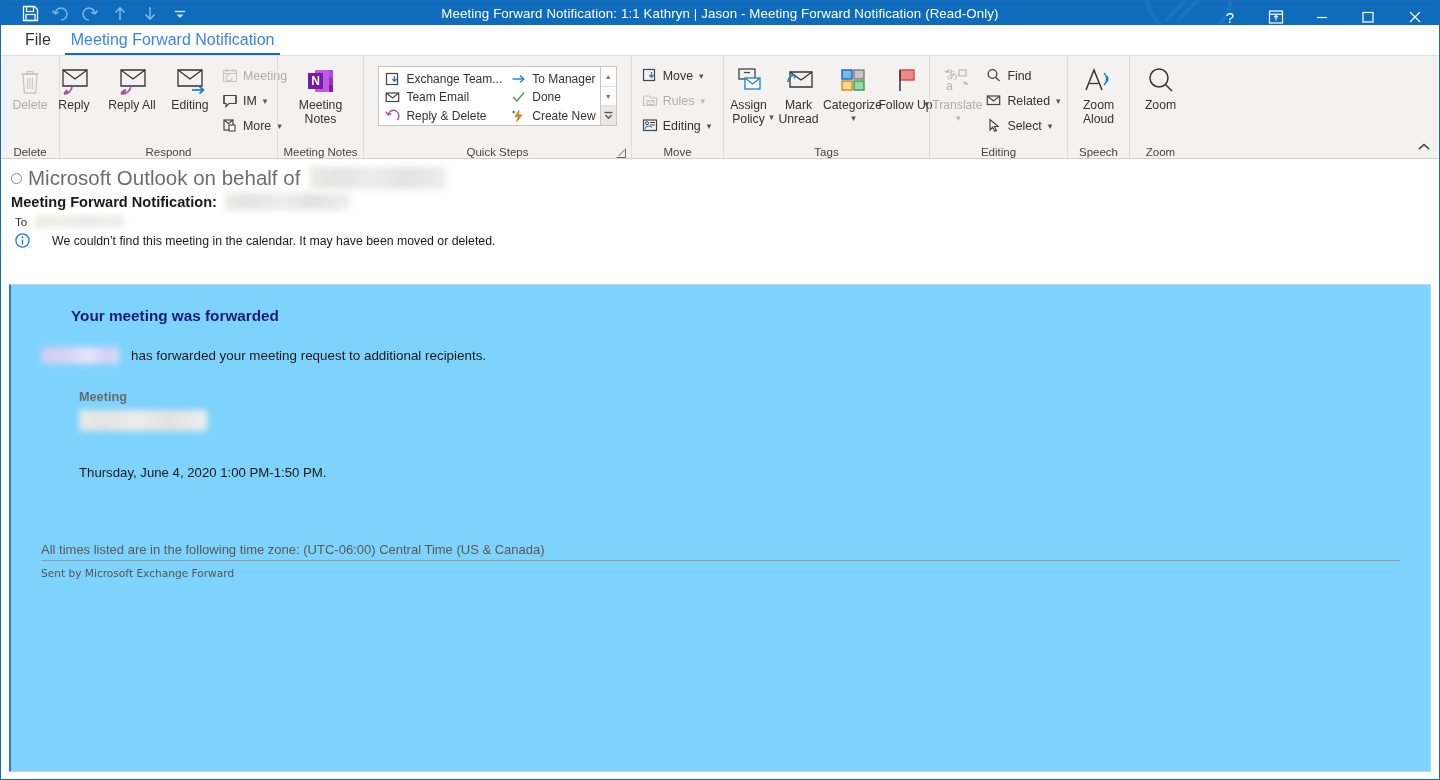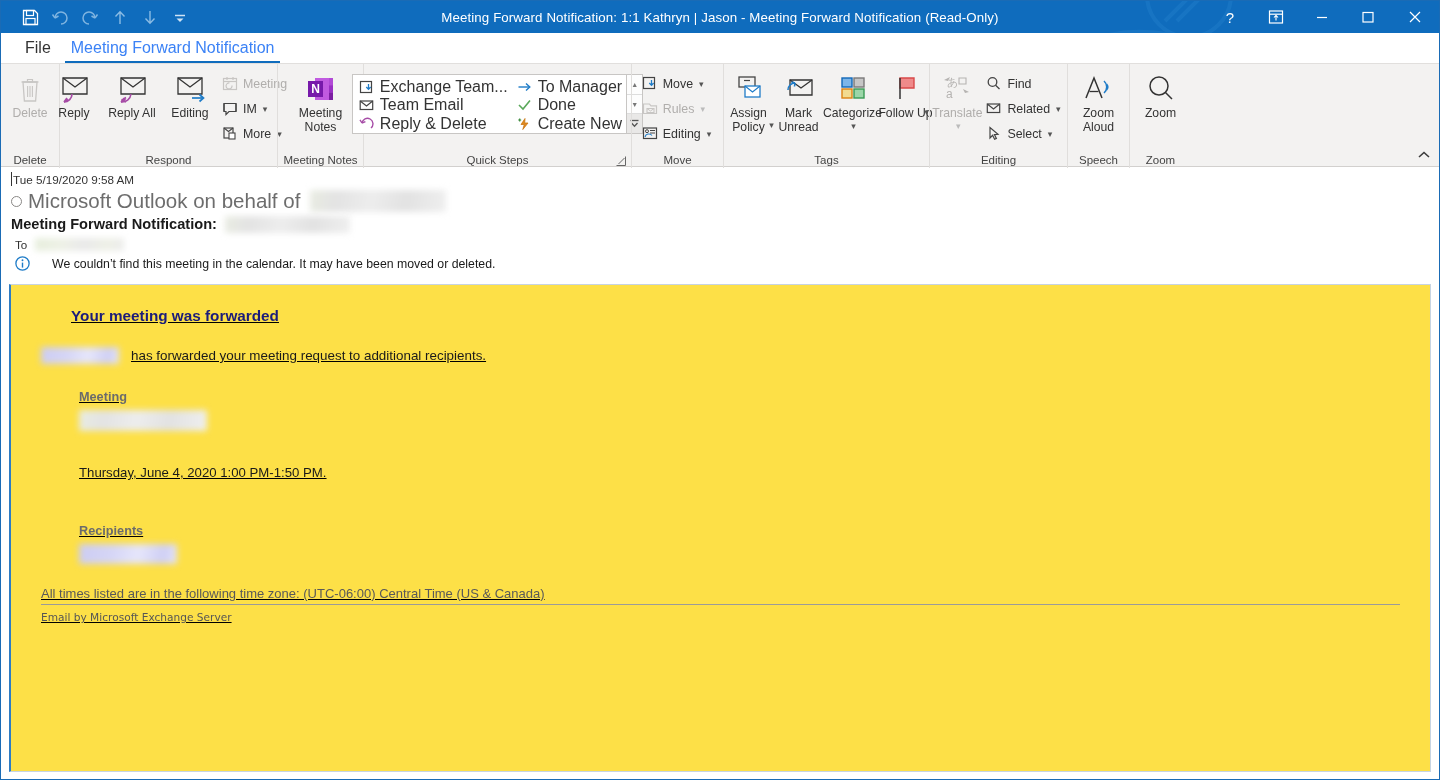--- a/index.html
+++ b/index.html
@@ -8,21 +8,21 @@
     width:1440px; height:780px; overflow:hidden;
     font-family:"Liberation Sans", sans-serif;
     background:#ffffff; color:#000000;
     -webkit-font-smoothing:antialiased;
   }
   #app { position:relative; width:1440px; height:780px; background:#fff;
          border:1px solid #1a6bb5; overflow:hidden; }
 
   
   .titlebar {
-    position:relative; height:32px; background:#0f6cbd; width:100%;
+    position:relative; height:24px; background:#0f6cbd; width:100%;
     display:flex; align-items:center; overflow:hidden;
   }
   .tb-deco { position:absolute; right:140px; top:-46px; width:230px; height:120px;
              pointer-events:none; opacity:.55; }
   .qat { display:flex; align-items:center; gap:0px; padding-left:14px; z-index:2; }
   .qat-btn { width:30px; height:26px; display:flex; align-items:center; justify-content:center; }
   .qat-btn svg { display:block; }
   .tb-title {
     position:absolute; left:0; right:0; text-align:center;
     font-size:13.3px; color:#ffffff; letter-spacing:.1px; z-index:2;
@@ -72,51 +72,51 @@
   .chev { font-size:9px; color:#555; margin-left:2px; }
   .chev.dis { color:#bbb; }
 
   
   .qsbox { display:flex; border:1px solid #c8c6c4; background:#fff; height:60px;
            margin-top:6px; }
   .qsgrid { display:grid; grid-template-columns:auto auto; gap:0 8px;
             padding:3px 4px 0 5px; }
   .qsitem { display:flex; align-items:center; gap:5px; height:18px; }
   .qsitem .qico { width:17px; height:16px; display:flex; align-items:center; justify-content:center; }
-  .qsitem .qlbl { font-size:16px; color:#333; white-space:nowrap; }
+  .qsitem .qlbl { font-size:12px; color:#333; white-space:nowrap; }
   .qsscroll { width:16px; border-left:1px solid #c8c6c4; display:flex; flex-direction:column; }
   .qsarrow { flex:1; display:flex; align-items:center; justify-content:center;
              font-size:7px; color:#777; border-bottom:1px solid #ddd; background:#fdfdfd; }
   .qsarrow.last { background:#e9e8e7; border-bottom:none; }
 
   .ribbon-collapse { position:absolute; right:8px; bottom:4px; font-size:11px; color:#444; }
 
   
   .msghdr { padding:4px 0 0 10px; background:#fff; }
   .sentdate { font-size:11.7px; color:#333; margin:2px 0 1px 2px; position:relative; }
   .sentdate::before { content:""; position:absolute; left:-2px; top:-1px; width:1px; height:14px; background:#333; }
   .fromrow { display:flex; align-items:center; gap:6px; margin:2px 0 1px 0; }
   .fromdot { width:11px; height:11px; border:1.3px solid #8a8886; border-radius:50%; }
   .fromname { font-size:20.5px; color:#6d6d6d; font-weight:400; line-height:26px; }
-  .subjrow { display:flex; gap:6px; margin:2px 4px 0 0; }
+  .subjrow { display:flex; align-items:center; gap:6px; margin:2px 4px 0 0; }
   .subjlabel { font-size:14.6px; color:#1a1a1a; font-weight:bold; }
   .torow { display:flex; align-items:center; gap:8px; margin:5px 0 0 4px; }
   .tolabel { font-size:11.6px; color:#333; }
   .inforow { display:flex; align-items:center; gap:22px; margin:5px 0 4px 4px; }
   .infotext { font-size:12.3px; color:#1a1a1a; }
 
   
   .redact { display:inline-block; border-radius:1px; filter:blur(3px); }
   .redact.grey  { background:linear-gradient(100deg,#e9ece2 0%,#e3e3e3 20%,#ededed 45%,#e2e2e2 70%,#efefef 100%); }
   .redact.green { background:linear-gradient(100deg,#e6eedc 0%,#eef1e6 30%,#e9e9e9 55%,#eef0e6 80%,#ececec 100%); }
   .redact.blue  { background:linear-gradient(100deg,#ccccf2 0%,#d6d6f6 35%,#e6e6fb 60%,#cfcff4 85%,#e4e4fa 100%); }
 
   
   .bodypanel { position:absolute; left:8px; right:8px; top:283px; bottom:7px;
-               background:#fde047; border:1px solid #c7d4e2; border-left:2px solid #2e7cc4;text-decoration:underline; }
+               background:#7dd3fc; border:1px solid #c7d4e2; border-left:2px solid #2e7cc4; }
   .bodyinner { padding:16px 22px 10px 22px; }
   .b-title { font-size:15.3px; font-weight:bold; color:#1b1b7a; margin:6px 0 22px 38px; }
   .b-line { font-size:13.4px; color:#1a1a1a; margin:0 0 26px 8px; display:flex; align-items:center; gap:0px; }
   .b-sect { margin-left:46px; }
   .b-h { font-size:12.7px; font-weight:bold; color:#6b6b6b; margin:0 0 6px 0; }
   .b-v { font-size:13.2px; color:#1a1a1a; }
   .b-gap { height:30px; }
   .b-tz { font-size:13px; color:#595959; margin:18px 0 0 8px; }
   .b-rule { border-top:1px solid #9a9a9a; margin:3px 8px 0 8px; }
   .b-foot { font-size:10.6px; color:#555; margin:6px 0 0 8px;
@@ -578,21 +578,20 @@
     </div>
 
     <div class="ribbon-collapse">
       <svg width="14" height="10" viewBox="0 0 14 10">
           <path d="M2 7 L7 2.5 L12 7" fill="none" stroke="#3c3c3c" stroke-width="1.6"></path>
         </svg>
     </div>
   </div>
 
   <div class="msghdr">
-    <div class="sentdate">Tue 5/19/2020 9:58 AM</div>
 
     <div class="fromrow">
       <span class="fromdot"></span>
       <span class="fromname">Microsoft Outlook on behalf of</span>
       <span class="redact grey" style="width:136px;height:22px;margin-left:4px;"></span>
     </div>
 
     <div class="subjrow">
       <span class="subjlabel">Meeting Forward Notification:</span>
       <span class="redact grey" style="width:125px;height:17px;margin-left:2px;"></span>
@@ -631,24 +630,20 @@
 
       <div class="b-gap"></div>
 
       <div class="b-sect">
         <div class="b-v">Thursday, June 4, 2020 1:00 PM-1:50 PM.</div>
       </div>
 
       <div class="b-gap"></div>
       <div style="height:14px"></div>
 
-      <div class="b-sect">
-        <div class="b-h">Recipients</div>
-        <span class="redact blue" style="width:98px;height:20px;"></span>
-      </div>
 
       <div class="b-tz">All times listed are in the following time zone: (UTC-06:00) Central Time (US &amp; Canada)</div>
       <div class="b-rule"></div>
-      <div class="b-foot">Email by Microsoft Exchange Server</div>
+      <div class="b-foot">Sent by Microsoft Exchange Forward</div>
     </div>
   </div>
 
 </div>
 
 </body></html>

